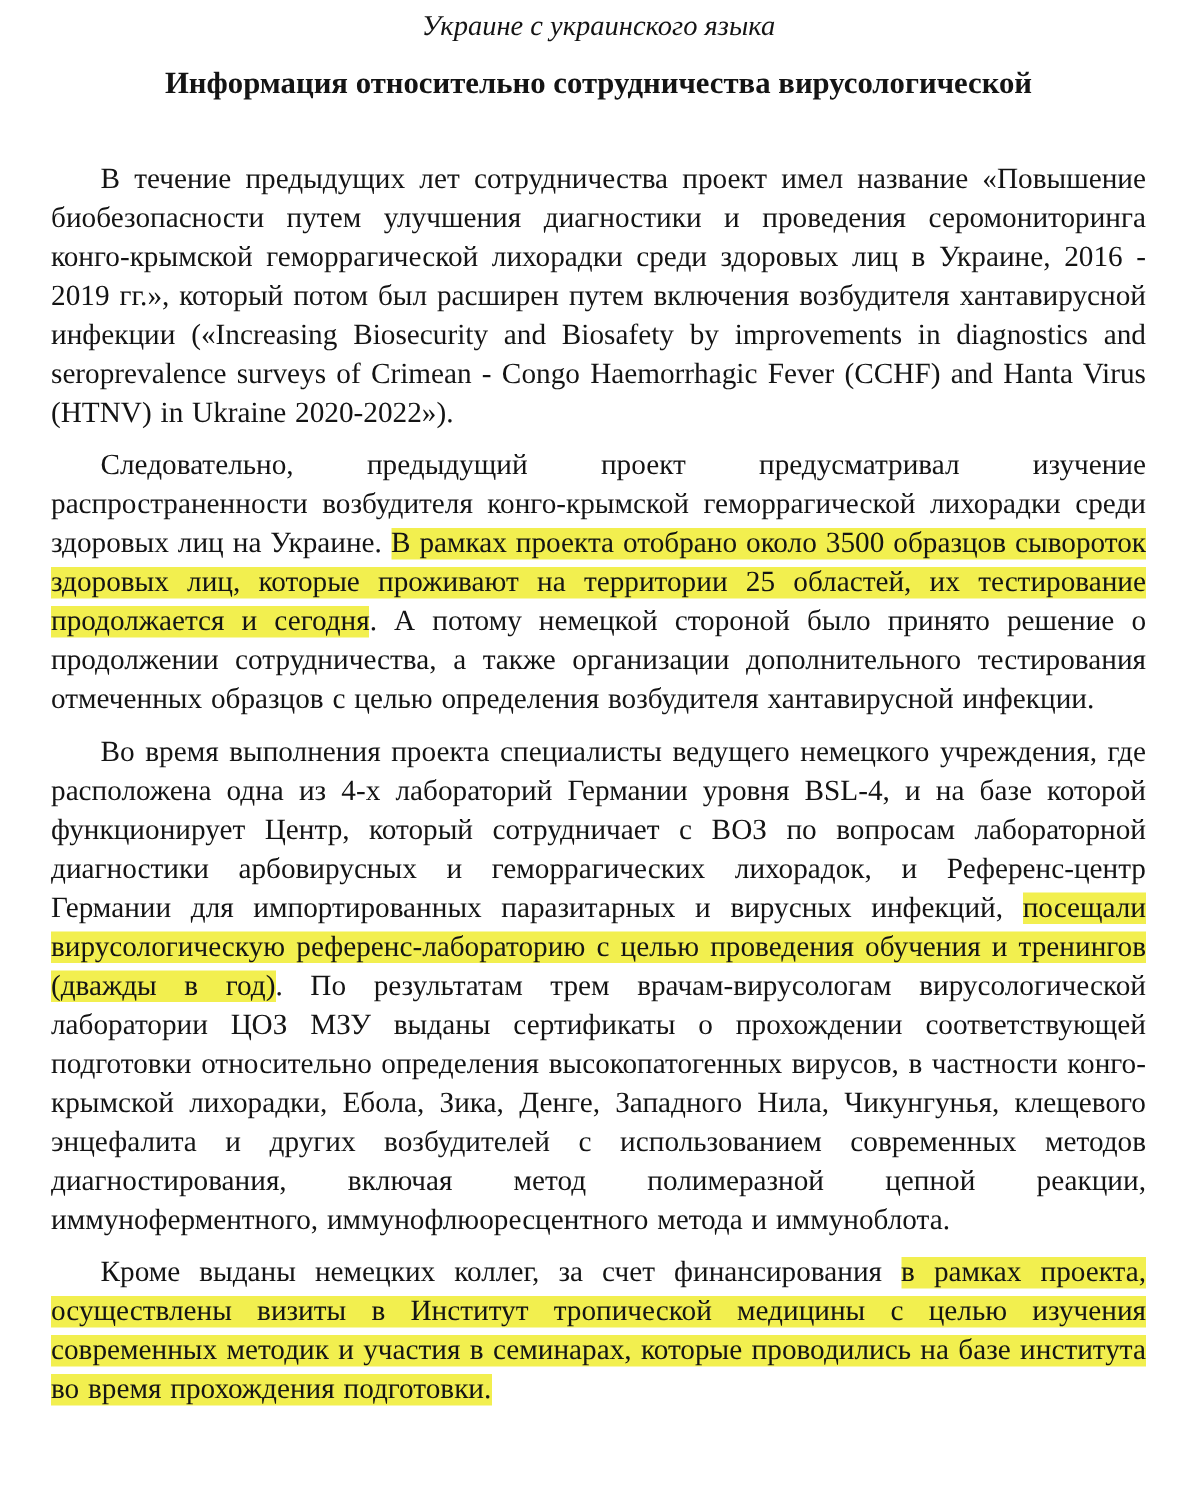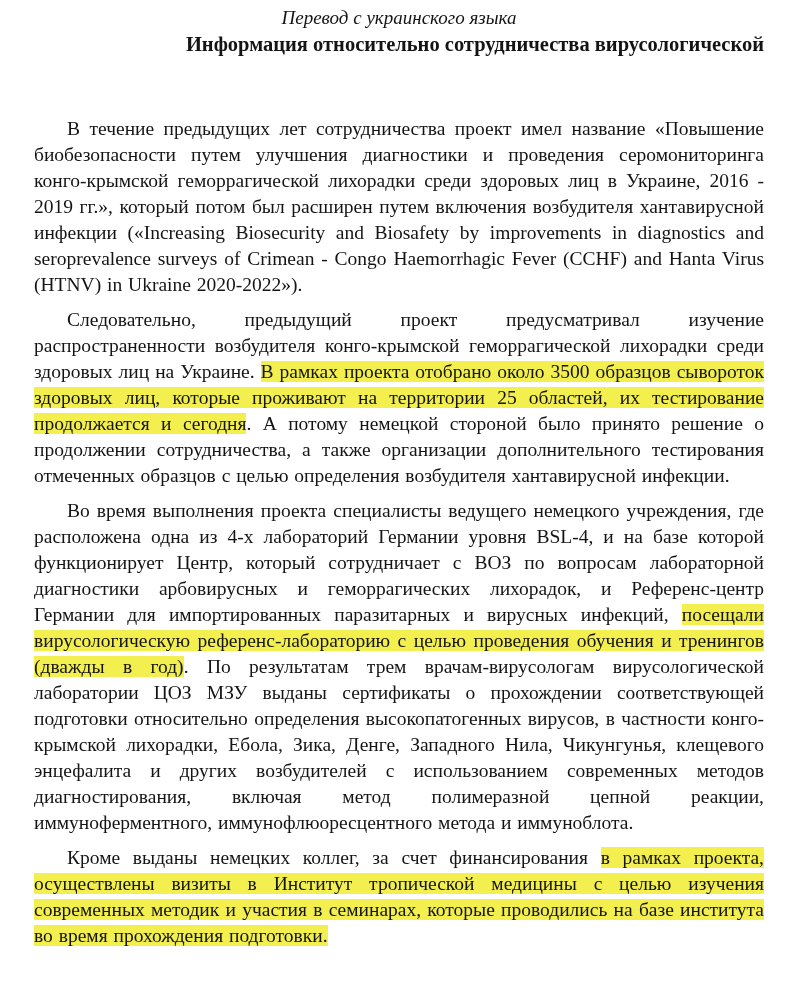--- a/index.html
+++ b/index.html
@@ -19,46 +19,46 @@
     color: #141414;
   }
   .translation-note {
     text-align: center;
     font-style: italic;
     font-size: 19px;
     line-height: 24px;
     font-weight: 500;
   }
   .doc-title {
-    margin: 0 0 0 0;
-    text-align: right;
+    margin: 12px 0 0 0;
+    text-align: center;
     font-weight: bold;
     font-size: 20.5px;
     line-height: 29px;
   }
   .doc-body {
-    margin-top: 28px;
+    margin-top: 7px;
   }
   .para {
     margin: 0 0 9px 0;
     text-align: justify;
     text-indent: 33px;
     font-size: 19.5px;
     line-height: 26px;
     word-spacing: 1px;
   }
   .hl {
     background-color: var(--hl-color, #f2ef4f);
   }
 </style>
 </head>
 <body>
 
 <div class="page">
-  <div class="translation-note">Перевод с украинского языка</div>
+  <div class="translation-note">Украине с украинского языка</div>
 
   <h1 class="doc-title">
     <span>Информация относительно сотрудничества вирусологической</span><br>
     <br>
   </h1>
 
   <div class="doc-body">
       <p class="para"><span class="">В течение предыдущих лет сотрудничества проект имел название «Повышение биобезопасности путем улучшения диагностики и проведения серомониторинга конго-крымской геморрагической лихорадки среди здоровых лиц в Украине, 2016 - 2019 гг.», который потом был расширен путем включения возбудителя хантавирусной инфекции  («Increasing Biosecurity and Biosafety by improvements in diagnostics and seroprevalence surveys of Crimean - Congo Haemorrhagic Fever (CCHF) and Hanta Virus (HTNV) in Ukraine 2020-2022»).</span></p>
       <p class="para"><span class="">Следовательно, предыдущий проект предусматривал изучение распространенности возбудителя конго-крымской геморрагической лихорадки среди здоровых лиц на Украине. </span><span class="hl">В рамках проекта отобрано около 3500 образцов сывороток здоровых лиц, которые проживают на территории 25 областей, их тестирование продолжается и сегодня</span><span class="">. А потому немецкой стороной было принято решение о продолжении сотрудничества, а также организации дополнительного тестирования отмеченных образцов с целью определения возбудителя хантавирусной инфекции.</span></p>
       <p class="para"><span class="">Во время выполнения проекта специалисты ведущего немецкого учреждения, где расположена одна из 4-х лабораторий Германии уровня BSL-4, и на базе которой функционирует Центр, который сотрудничает с ВОЗ по вопросам лабораторной диагностики арбовирусных и геморрагических лихорадок, и Референс-центр Германии для импортированных паразитарных и вирусных инфекций, </span><span class="hl">посещали вирусологическую референс-лабораторию с целью проведения обучения и тренингов (дважды в год)</span><span class="">. По результатам трем врачам-вирусологам вирусологической лаборатории ЦОЗ МЗУ выданы сертификаты о прохождении соответствующей подготовки относительно определения высокопатогенных вирусов, в частности конго-крымской лихорадки, Ебола, Зика, Денге, Западного Нила, Чикунгунья, клещевого энцефалита и других возбудителей с использованием современных методов диагностирования, включая метод полимеразной цепной реакции, иммуноферментного, иммунофлюоресцентного метода и иммуноблота.</span></p>

